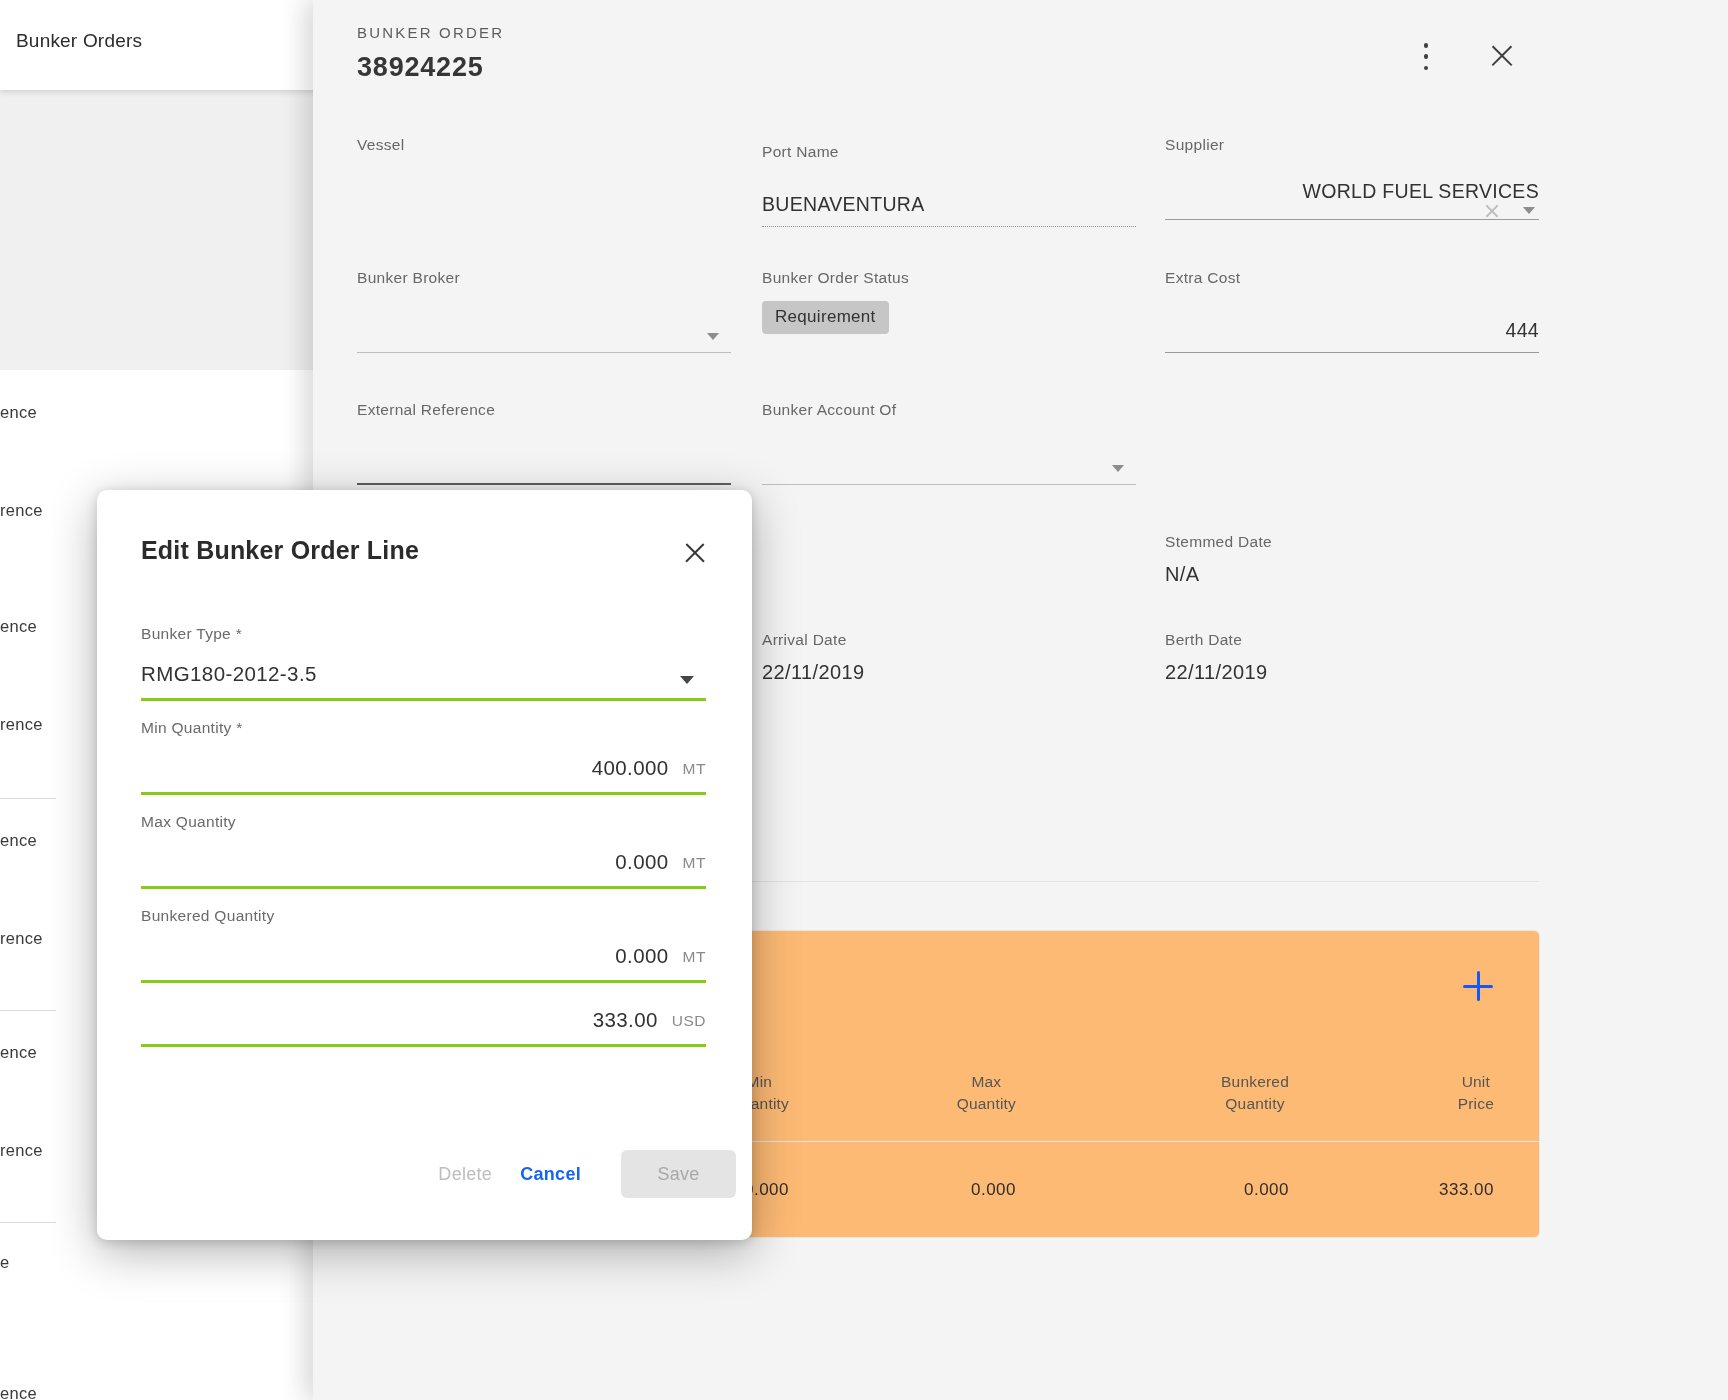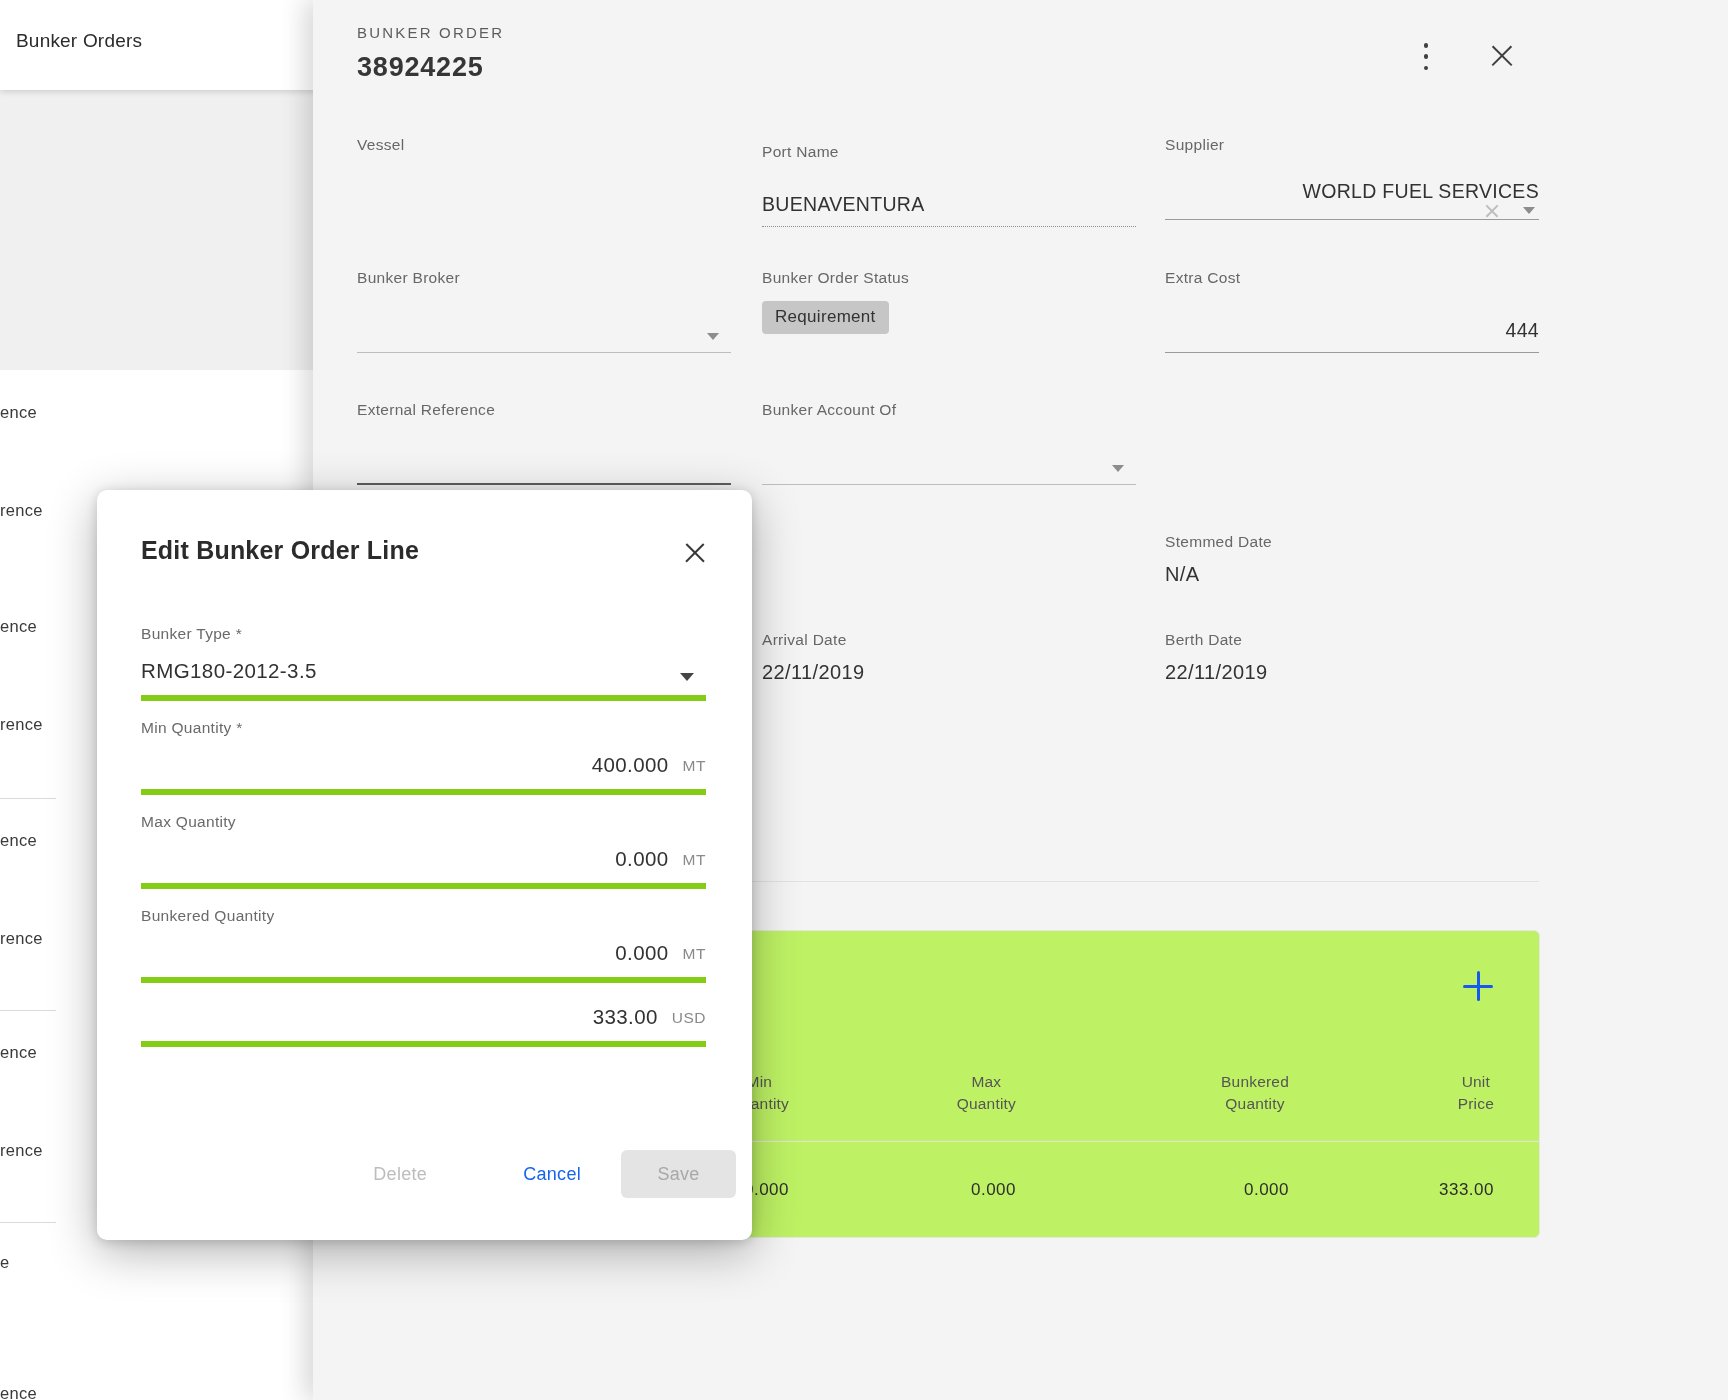--- a/index.html
+++ b/index.html
@@ -44,46 +44,46 @@
   .ctl-icons { margin-left:auto; display:flex; align-items:center; gap:24px; padding-right:4px; padding-bottom:2px; }
   .caret { width:0; height:0; border-left:6px solid transparent; border-right:6px solid transparent; border-top:7px solid #8d8d8d; }
   .caret-right { margin-left:auto; margin-right:12px; margin-bottom:2px; }
   .caret-dark { border-left-width:7px; border-right-width:7px; border-top-width:8px; border-top-color:#454545; }
 
   .badge { display:inline-block; margin-top:14px; padding:6px 13px 7px; background:#c6c6c6; border-radius:4px; font-size:17px; color:#333; letter-spacing:.3px; }
   .pval { margin-top:12px; font-size:20px; color:#333; letter-spacing:.4px; }
   .section-divider { position:absolute; left:44px; top:881px; width:1182px; height:1px; background:#e2e2e2; }
 
   
-  .lines-card { position:absolute; left:44px; top:930px; width:1183px; height:308px; background:#bef264; border:1px solid #e6e6e6; border-radius:6px;text-align:center; }
+  .lines-card { position:absolute; left:44px; top:930px; width:1183px; height:308px; background:#fdba74; border:1px solid #e6e6e6; border-radius:6px;text-align:center; }
   .plus { position:absolute; top:39px; left:1104px; width:32px; height:32px; cursor:pointer; }
   .plus i { position:absolute; background:#1659f1; border-radius:1.5px; }
   .plus .ph { left:1px; top:14.5px; width:30px; height:3px; }
   .plus .pv { left:14.5px; top:1px; width:3px; height:30px; }
   .th { position:absolute; top:140px; display:flex; flex-direction:column; align-items:center; font-size:15.5px; line-height:22px; color:#565656; letter-spacing:.2px; }
   .thead-divider { position:absolute; top:210px; left:0; width:100%; height:1px; background:#e3e3e3; }
   .cell { position:absolute; top:249px; font-size:17px; color:#2e2e2e; letter-spacing:.5px; }
 
   
   .modal { position:absolute; left:97px; top:490px; width:655px; height:750px; background:#fff; border-radius:10px;
            box-shadow:0 12px 48px rgba(0,0,0,.30), 0 2px 12px rgba(0,0,0,.16); z-index:10; padding:46px 46px 0 44px; }
   .modal-head { display:flex; justify-content:space-between; align-items:flex-start; }
   .modal-title { font-size:25px; font-weight:600; color:#2b2b2b; letter-spacing:.2px; }
   .modal-close { margin-top:5px; cursor:pointer; }
   .mfields { margin-top:60px; }
   .mfield { margin-bottom:18px; }
   .mlabel { font-size:15.5px; color:#6a6a6a; letter-spacing:.3px; }
-  .mctl { margin-top:12px; height:46px; display:flex; align-items:flex-end; padding-bottom:12px; border-bottom:6px solid #84cc16;
+  .mctl { margin-top:12px; height:46px; display:flex; align-items:flex-end; padding-bottom:12px; border-bottom:3px solid #84cc16;
           font-size:20.5px; color:#323232; letter-spacing:.4px; }
   .mctl.right { justify-content:flex-end; }
   .mctl .unit { font-size:15.5px; color:#8a8a8a; margin-left:14px; padding-bottom:2px; letter-spacing:.5px; }
   .modal-actions { position:absolute; right:16px; bottom:42px; display:flex; align-items:center; }
   .btn-text { background:none; border:none; font-family:inherit; font-size:18px; letter-spacing:.3px; cursor:pointer; }
   .btn-delete { color:#bdbdbd; font-weight:500; }
-  .btn-cancel { color:#1665f0; font-weight:400; margin-left:96px; }
+  .btn-cancel { color:#1665f0; font-weight:700; margin-left:28px; }
   .btn-save { margin-left:40px; width:115px; height:48px; border:none; border-radius:6px; background:#e4e4e4; color:#a8a8a8;
               font-family:inherit; font-size:18px; font-weight:500; letter-spacing:.3px; cursor:default; }
 </style>
 </head>
 <body>
 
 <div id="root">
 
   <div class="bg-body"></div>
   <div class="bg-list">

